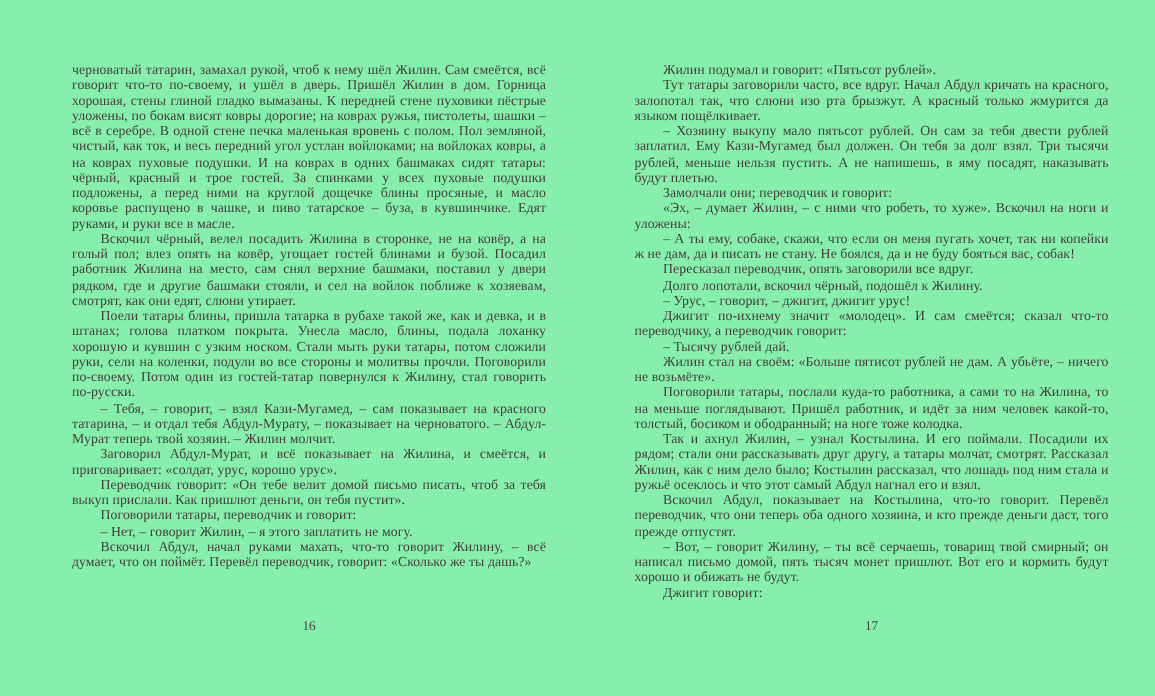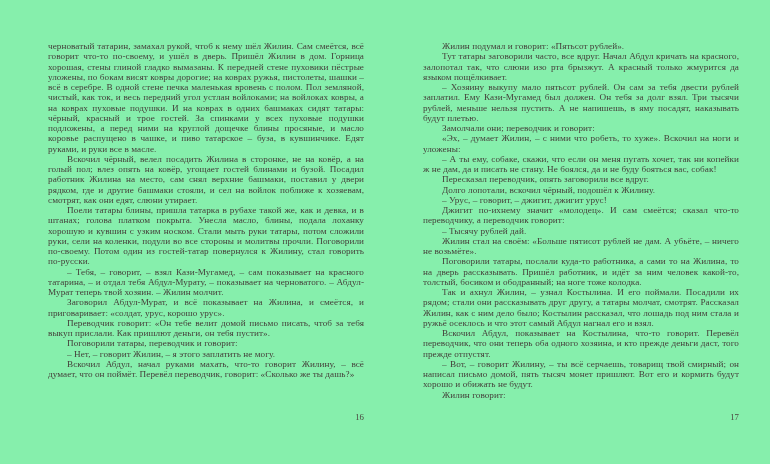--- a/index.html
+++ b/index.html
@@ -36,21 +36,21 @@
     -webkit-hyphens: auto;
   }
   .page-left  .col { left: 48px; }
   .page-right .col { left: 22px; }
   .para { margin: 0; }
   .para.indent { text-indent: 19px; }
   .pagenum {
     position: absolute;
     top: 412px;
     width: 316px;
-    text-align: right;
+    text-align: center;
     font-size: 8.8px;
     color: #4a443f;
   }
   .page-left  .pagenum { left: 48px; }
   .page-right .pagenum { left: 22px; }
 </style>
 </head>
 <body>
 
 <div class="spread">
@@ -77,22 +77,22 @@
         <p class="para indent">– Хозяину выкупу мало пятьсот рублей. Он сам за тебя двести рублей заплатил. Ему Кази-Мугамед был должен. Он тебя за долг взял. Три тысячи рублей, меньше нельзя пустить. А не напишешь, в яму посадят, наказывать будут плетью.</p>
         <p class="para indent">Замолчали они; переводчик и говорит:</p>
         <p class="para indent">«Эх, – думает Жилин, – с ними что робеть, то хуже». Вскочил на ноги и уложены:</p>
         <p class="para indent">– А ты ему, собаке, скажи, что если он меня пугать хочет, так ни копейки ж не дам, да и писать не стану. Не боялся, да и не буду бояться вас, собак!</p>
         <p class="para indent">Пересказал переводчик, опять заговорили все вдруг.</p>
         <p class="para indent">Долго лопотали, вскочил чёрный, подошёл к Жилину.</p>
         <p class="para indent">– Урус, – говорит, – джигит, джигит урус!</p>
         <p class="para indent">Джигит по-ихнему значит «молодец». И сам смеётся; сказал что-то переводчику, а переводчик говорит:</p>
         <p class="para indent">– Тысячу рублей дай.</p>
         <p class="para indent">Жилин стал на своём: «Больше пятисот рублей не дам. А убьёте, – ничего не возьмёте».</p>
-        <p class="para indent">Поговорили татары, послали куда-то работника, а сами то на Жилина, то на дверь рассказывать. Пришёл работник, и идёт за ним человек какой-то, толстый, босиком и ободранный; на ноге тоже колодка.</p>
+        <p class="para indent">Поговорили татары, послали куда-то работника, а сами то на Жилина, то на меньше поглядывают. Пришёл работник, и идёт за ним человек какой-то, толстый, босиком и ободранный; на ноге тоже колодка.</p>
         <p class="para indent">Так и ахнул Жилин, – узнал Костылина. И его поймали. Посадили их рядом; стали они рассказывать друг другу, а татары молчат, смотрят. Рассказал Жилин, как с ним дело было; Костылин рассказал, что лошадь под ним стала и ружьё осеклось и что этот самый Абдул нагнал его и взял.</p>
         <p class="para indent">Вскочил Абдул, показывает на Костылина, что-то говорит. Перевёл переводчик, что они теперь оба одного хозяина, и кто прежде деньги даст, того прежде отпустят.</p>
         <p class="para indent">– Вот, – говорит Жилину, – ты всё серчаешь, товарищ твой смирный; он написал письмо домой, пять тысяч монет пришлют. Вот его и кормить будут хорошо и обижать не будут.</p>
-        <p class="para indent">Жилин говорит:</p>
+        <p class="para indent">Джигит говорит:</p>
       </div>
     <div class="pagenum">17</div>
   </section>
 
 </div>
 
 </body></html>

